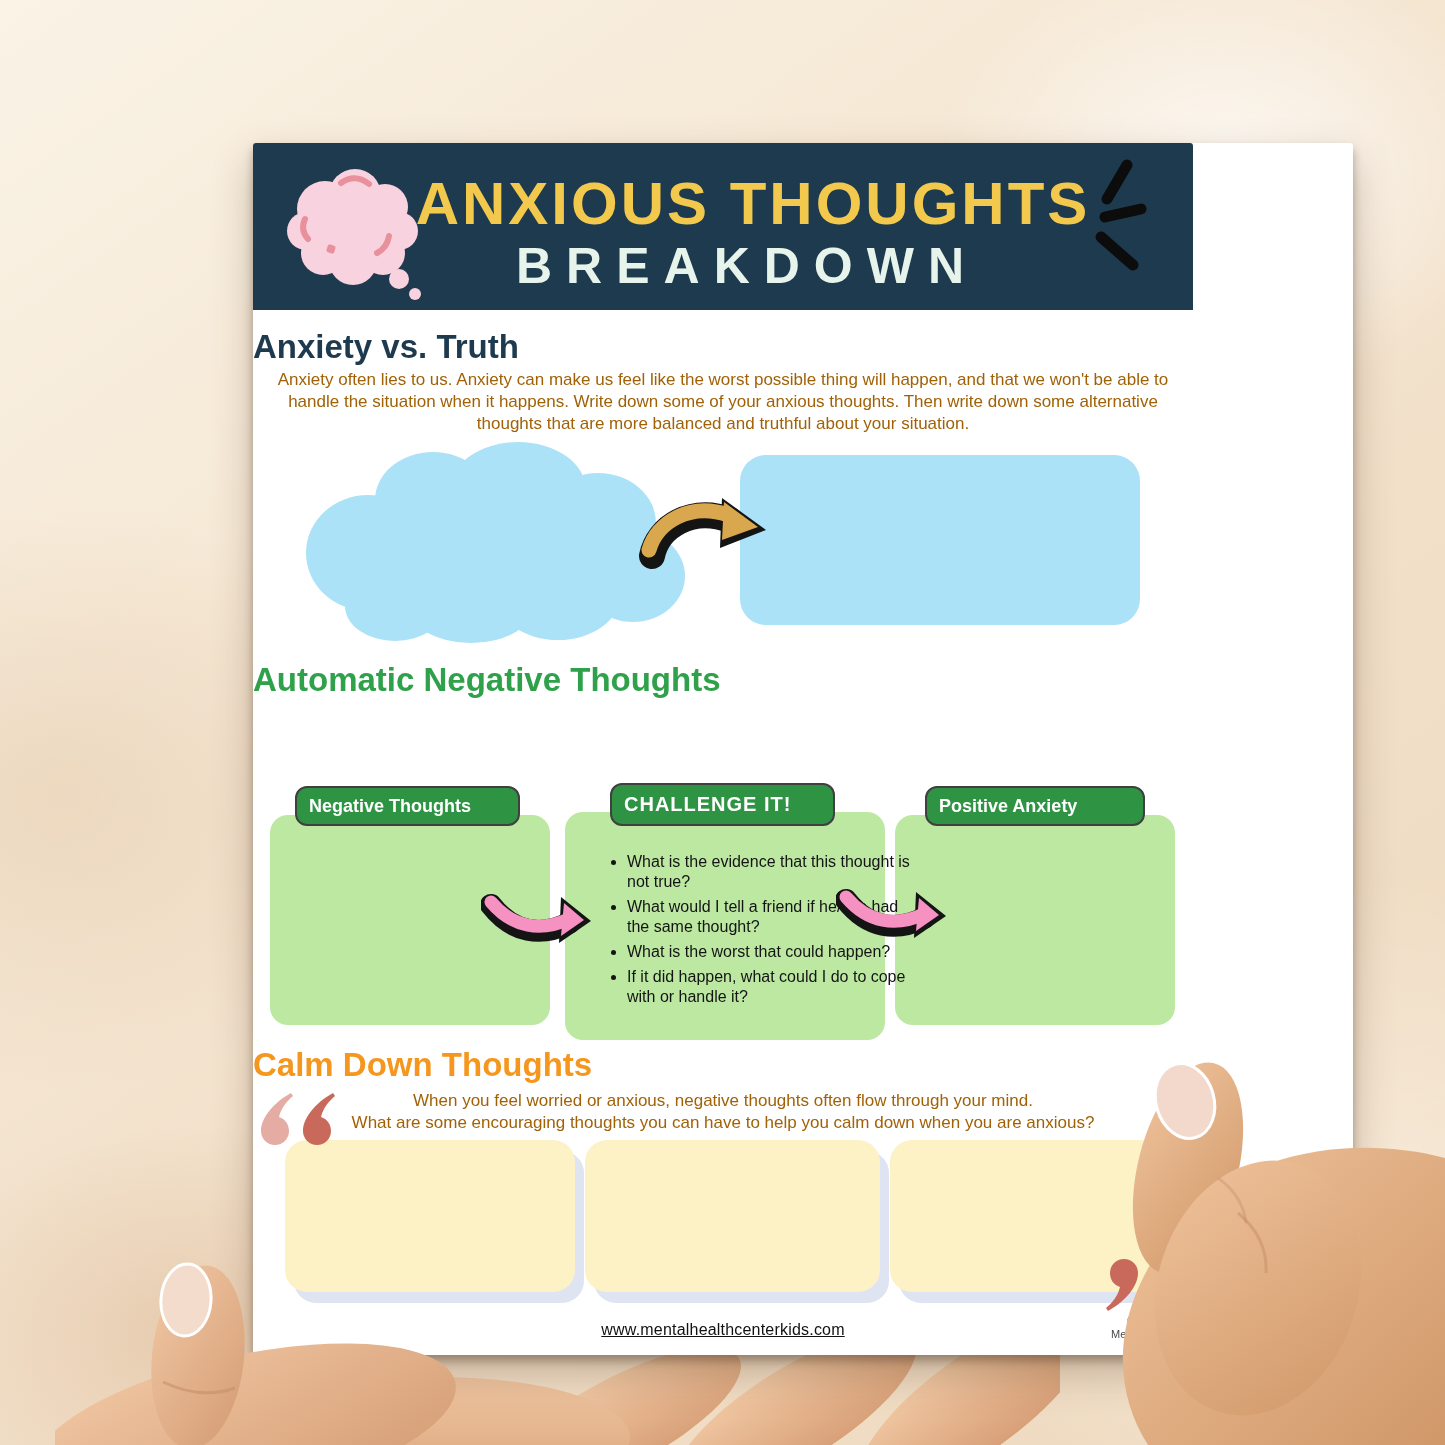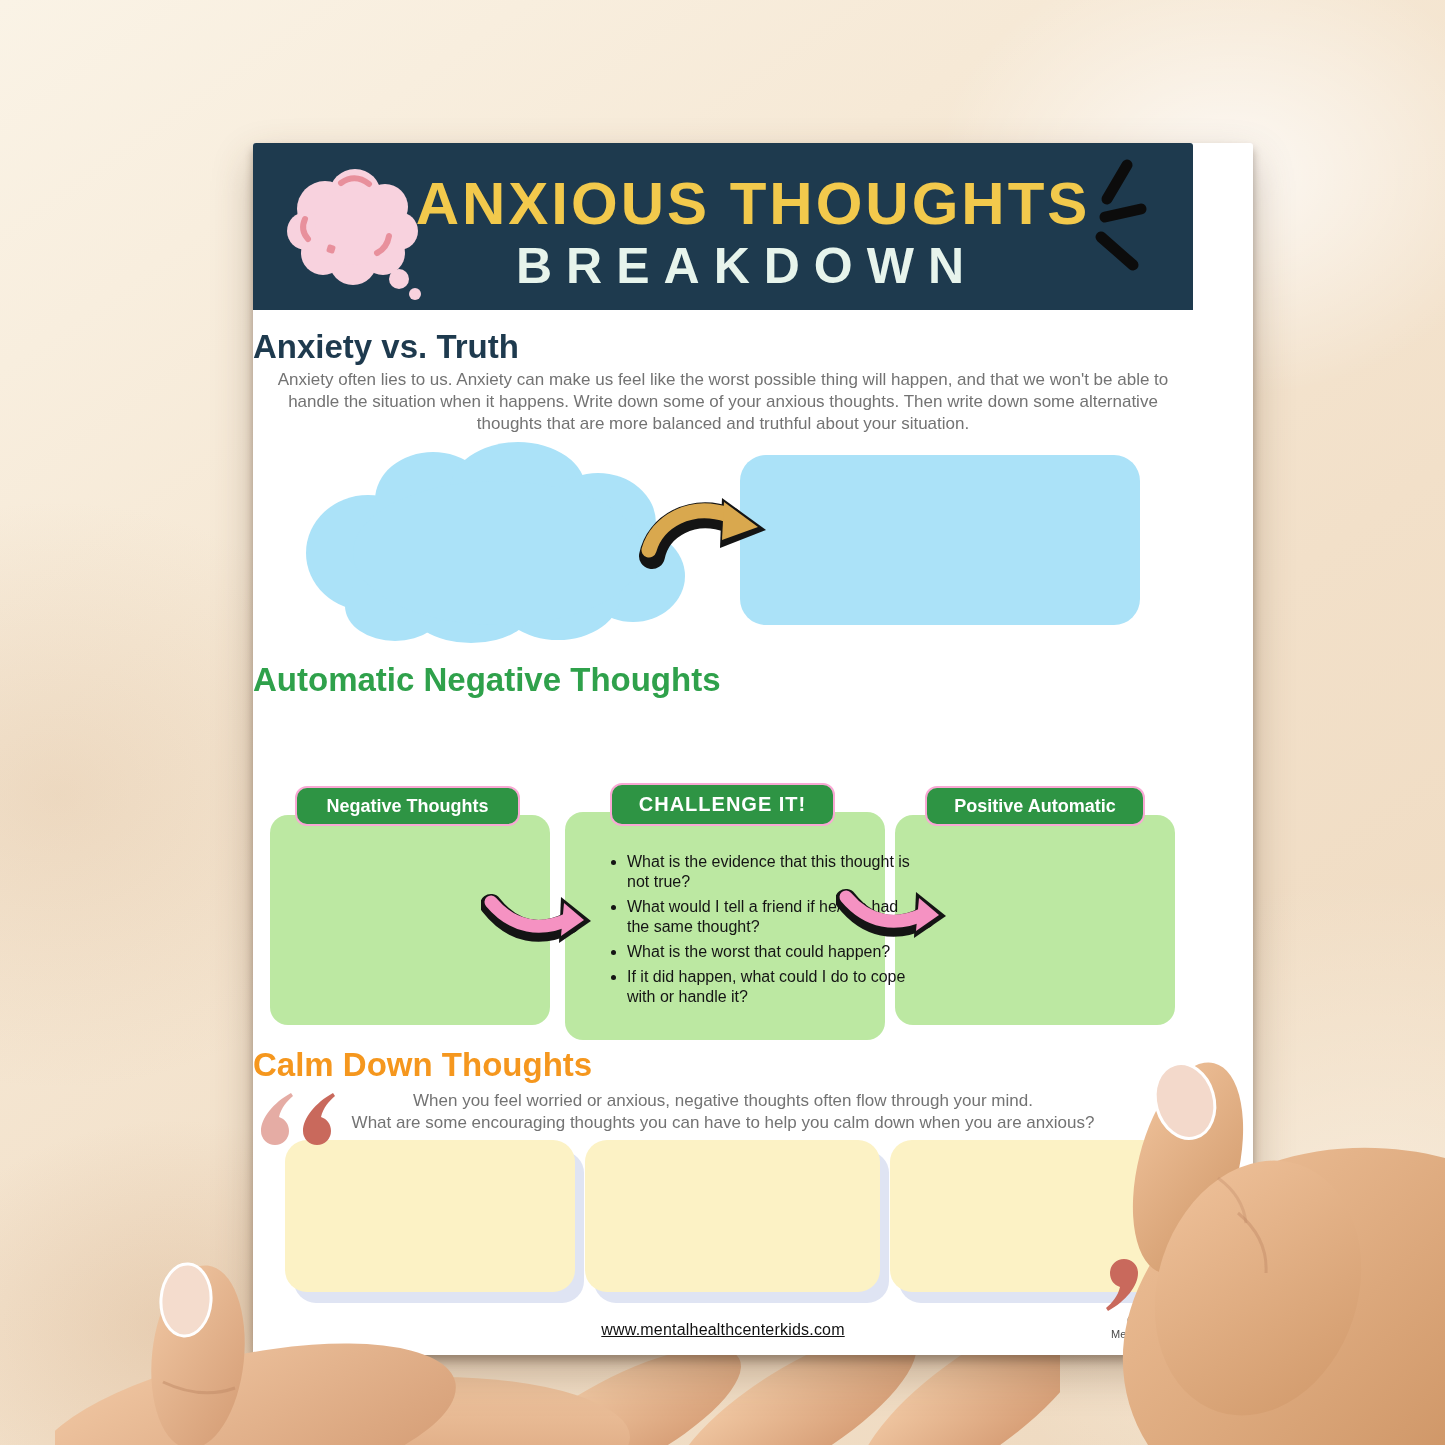--- a/index.html
+++ b/index.html
@@ -13,45 +13,45 @@
   body::before{
     content:""; position:absolute; inset:0; z-index:0; pointer-events:none;
     background:
       radial-gradient(420px 320px at 85% 12%, rgba(255,255,255,.75), rgba(255,255,255,0) 70%),
       radial-gradient(500px 420px at 4% 55%, rgba(210,170,130,.25), rgba(210,170,130,0) 70%),
       radial-gradient(380px 300px at 12% 92%, rgba(205,160,120,.3), rgba(205,160,120,0) 70%),
       radial-gradient(600px 500px at 95% 85%, rgba(255,250,240,.5), rgba(255,250,240,0) 70%);
   }
 
   .page{
-    position:absolute; left:253px; top:143px; width:1000px; height:1212px;
+    position:absolute; left:253px; top:143px; width:1100px; height:1212px;
     background:#ffffff; z-index:2; border-radius:3px;
     box-shadow:0 6px 8px rgba(60,40,25,.35), 0 18px 40px rgba(90,60,35,.3);
   }
   .abs{ position:absolute; }
 
   
   .header-band{ left:0; top:0; width:940px; height:167px; background:#1e3a4e; border-radius:3px 3px 0 0; }
   .title1{ left:150px; top:26px; width:700px; text-align:center;
     font-size:60px; font-weight:bold; letter-spacing:3px; color:#f2c94c; }
   .title2{ left:0; top:94px; width:940px; text-align:center;
     font-size:50px; font-weight:bold; letter-spacing:14px; color:#e7f4ec;padding-left:48px; }
 
   
   .h-navy{ color:#1e3a4e; } .h-green{ color:#2fa14b; } .h-orange{ color:#f5971e; }
   .sec-head{ width:940px; text-align:left; font-size:33px; font-weight:bold; left:0; }
-  .body-text{ text-align:center; font-size:17px; line-height:22px; color:#737373; }
+  .body-text{ text-align:center; font-size:17px; line-height:22px; color:#a16207; }
 
   
   .blue-rect{ left:487px; top:312px; width:400px; height:170px; background:#abe2f8; border-radius:26px; }
 
   
   .green-box{ background:#bce8a2; border-radius:18px; }
-  .pill{ background:#2e9444; border:2px solid #f9a8d4; border-radius:12px; color:#ffffff;
-    display:flex; align-items:center; justify-content:center; font-weight:bold; z-index:2;}
+  .pill{ background:#2e9444; border:2px solid #404040; border-radius:12px; color:#ffffff;
+    display:flex; align-items:center; font-weight:bold; z-index:2;padding-left:12px;}
   .bullets{ list-style:disc; padding-left:26px; margin:24px 10px 0 36px;
     font-size:16px; line-height:20px; color:#141414; }
   .bullets li{ margin-bottom:5px; }
 
   
   .yellow-box{ background:#fcf2c5; border-radius:22px; box-shadow:9px 11px 0 #dfe4f3; }
 
   
   .footer-url{ left:0; top:1178px; width:940px; text-align:center; font-size:16px;
     font-weight:normal; color:#111; text-decoration:underline; letter-spacing:.2px;}
@@ -152,21 +152,21 @@
   <div class="abs green-box" style="left:312px; top:669px; width:320px; height:228px;"></div>
   <div class="abs green-box" style="left:642px; top:672px; width:280px; height:210px;"></div>
 
   <div class="abs pill" style="left:42px; top:643px; width:225px; height:40px; font-size:18px;">
     <span>Negative Thoughts</span>
   </div>
   <div class="abs pill" style="left:357px; top:640px; width:225px; height:43px; font-size:20px; letter-spacing:1px;">
     <span>CHALLENGE IT!</span>
   </div>
   <div class="abs pill" style="left:672px; top:643px; width:220px; height:40px; font-size:18px;">
-    <span>Positive Automatic</span>
+    <span>Positive Anxiety</span>
   </div>
 
   <ul class="abs bullets" style="left:312px; top:685px; width:320px;">
     <li>What is the evidence that this thought is not true?</li>
     <li>What would I tell a friend if he/she had the same thought?</li>
     <li>What is the worst that could happen?</li>
     <li>If it did happen, what could I do to cope with or handle it?</li>
   </ul>
 
   <div class="abs" style="left:228px; top:738px; z-index:3;">

